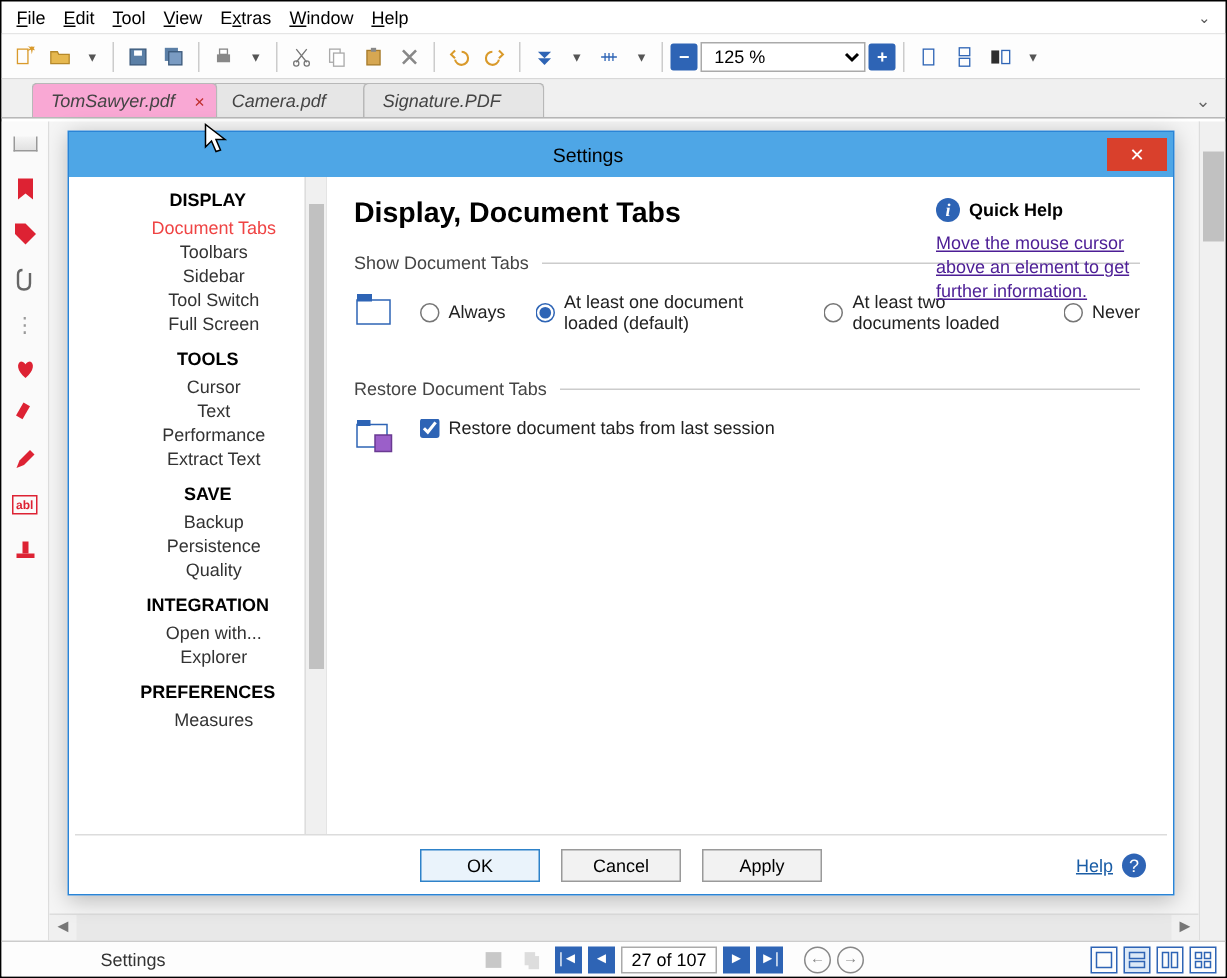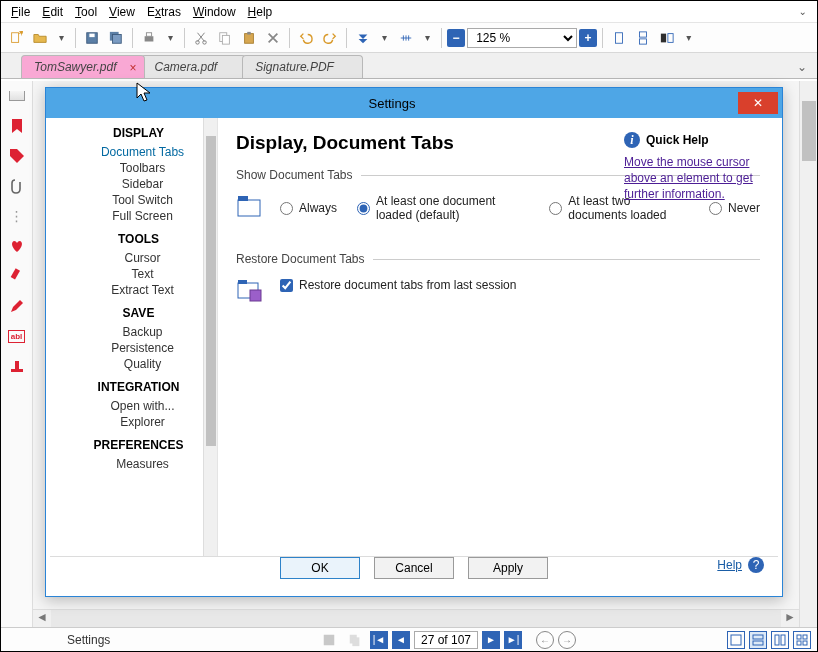--- a/index.html
+++ b/index.html
@@ -40,38 +40,38 @@
 
 .dialog { position: absolute; left: 44px; top: 86px; width: 738px; height: 510px; background: #fff; border: 1px solid #2a84d6; box-shadow: 0 3px 14px rgba(0,0,0,.25); z-index: 50; }
 .titlebar { height: 30px; background: #4ea6e6; display: flex; align-items: center; color: #000; }
 .titlebar .t { flex:1; text-align:center; font-size:13px;}
 .titlebar .close { width:40px; height:22px; background:#d9402c; color:#fff; text-align:center; line-height:22px; margin-right:4px;}
 .dlgbody { position:absolute; top:30px; bottom:40px; left:4px; right:4px; display:flex; }
 .tree { width: 168px; border-right: 1px solid #e4e4e4; padding: 8px 0 8px 10px; overflow: hidden; position:relative;text-align:center;}
 .tree h4 { font-size: 12px; font-weight: bold; margin: 8px 0 4px; }
 .tree h4:first-child{margin-top:0;}
 .tree .it { display:block; padding: 1px 0 1px 8px; color:#333; cursor:default;}
-.tree .it.sel { color:#0369a1; }
+.tree .it.sel { color:#ef4444; }
 .treescroll { position:absolute; right:0; top:0; bottom:0; width:14px; background:#f0f0f0; border-left:1px solid #ddd;}
 .treescroll .th{ background:#c1c1c1; width:10px; height:310px; margin:18px auto 0;}
 .content { flex:1; padding: 14px 18px; position:relative;}
 .content h2 { font-size: 19px; font-weight: bold; margin-bottom: 14px;}
 fieldset { border:none; border-top:1px solid #ccc; padding:12px 0 20px 0; margin-bottom:10px;}
 legend { color:#444; padding-right:8px; font-size:12px;}
 .optrow { display:flex; gap:12px; }
 .opticon { width:32px; flex:none;}
 .radios { display:flex; flex-direction:row; gap:20px; }
 .radios label, .chkrow label { display:flex; align-items:center; gap:6px; color:#222;}
 .radios input, .chkrow input { width:13px; height:13px; accent-color:#2e64b5;}
 .chkrow { display:flex; gap:12px; align-items:flex-start;}
 .sidepanel { position:absolute; right:14px; top:14px; width:140px; font-size:12px;}
 .sidepanel .hd { font-weight:bold; display:flex; align-items:center; gap:6px; margin-bottom:6px;}
 .sidepanel .hd .i { width:16px; height:16px; background:#2e64b5; color:#fff; border-radius:50%; text-align:center; line-height:16px; font-style:italic; font-family: Georgia, serif;}
 .sidepanel p { color:#4c1d95; line-height:1.35;text-decoration:underline;}
-.dlgbtns { position:absolute; bottom:0; left:4px; right:4px; height:40px; border-top:1px solid #dcdcdc; display:flex; align-items:flex-start; justify-content:center; gap:14px;}
+.dlgbtns { position:absolute; bottom:0; left:4px; right:4px; height:40px; border-top:1px solid #dcdcdc; display:flex; align-items:center; justify-content:center; gap:14px;}
 .dlgbtns button { width:80px; height:22px; background:#f2f2f2; border:1px solid #9a9a9a; cursor:default;}
 .dlgbtns button.def { background:#eaf3fb; border-color:#2e82c9;}
 .helplink { position:absolute; right:14px; display:flex; align-items:center; gap:6px;}
 .helplink a { color:#1a5da6; text-decoration:underline;}
 .helplink .q { width:16px; height:16px; background:#2e64b5; color:#fff; border-radius:50%; text-align:center; line-height:16px;}
 .cursor-arrow { position:absolute; left:135px; top:81px; z-index:60; pointer-events:none;}
 .checkrect{ width:16px; height:10px; border:1px solid #999; border-top:none; background: linear-gradient(#f5f5f5,#e1e1e1);}
 </style>
 </head>
 <body>
@@ -324,20 +324,21 @@
     <div class="tree">
       <h4>DISPLAY</h4>
       <span class="it sel">Document Tabs</span>
       <span class="it">Toolbars</span>
       <span class="it">Sidebar</span>
       <span class="it">Tool Switch</span>
       <span class="it">Full Screen</span>
       <h4>TOOLS</h4>
       <span class="it">Cursor</span>
       <span class="it">Text</span>
+      <span class="it">Performance</span>
       <span class="it">Extract Text</span>
       <h4>SAVE</h4>
       <span class="it">Backup</span>
       <span class="it">Persistence</span>
       <span class="it">Quality</span>
       <h4>INTEGRATION</h4>
       <span class="it">Open with...</span>
       <span class="it">Explorer</span>
       <h4>PREFERENCES</h4>
       <span class="it">Measures</span>

